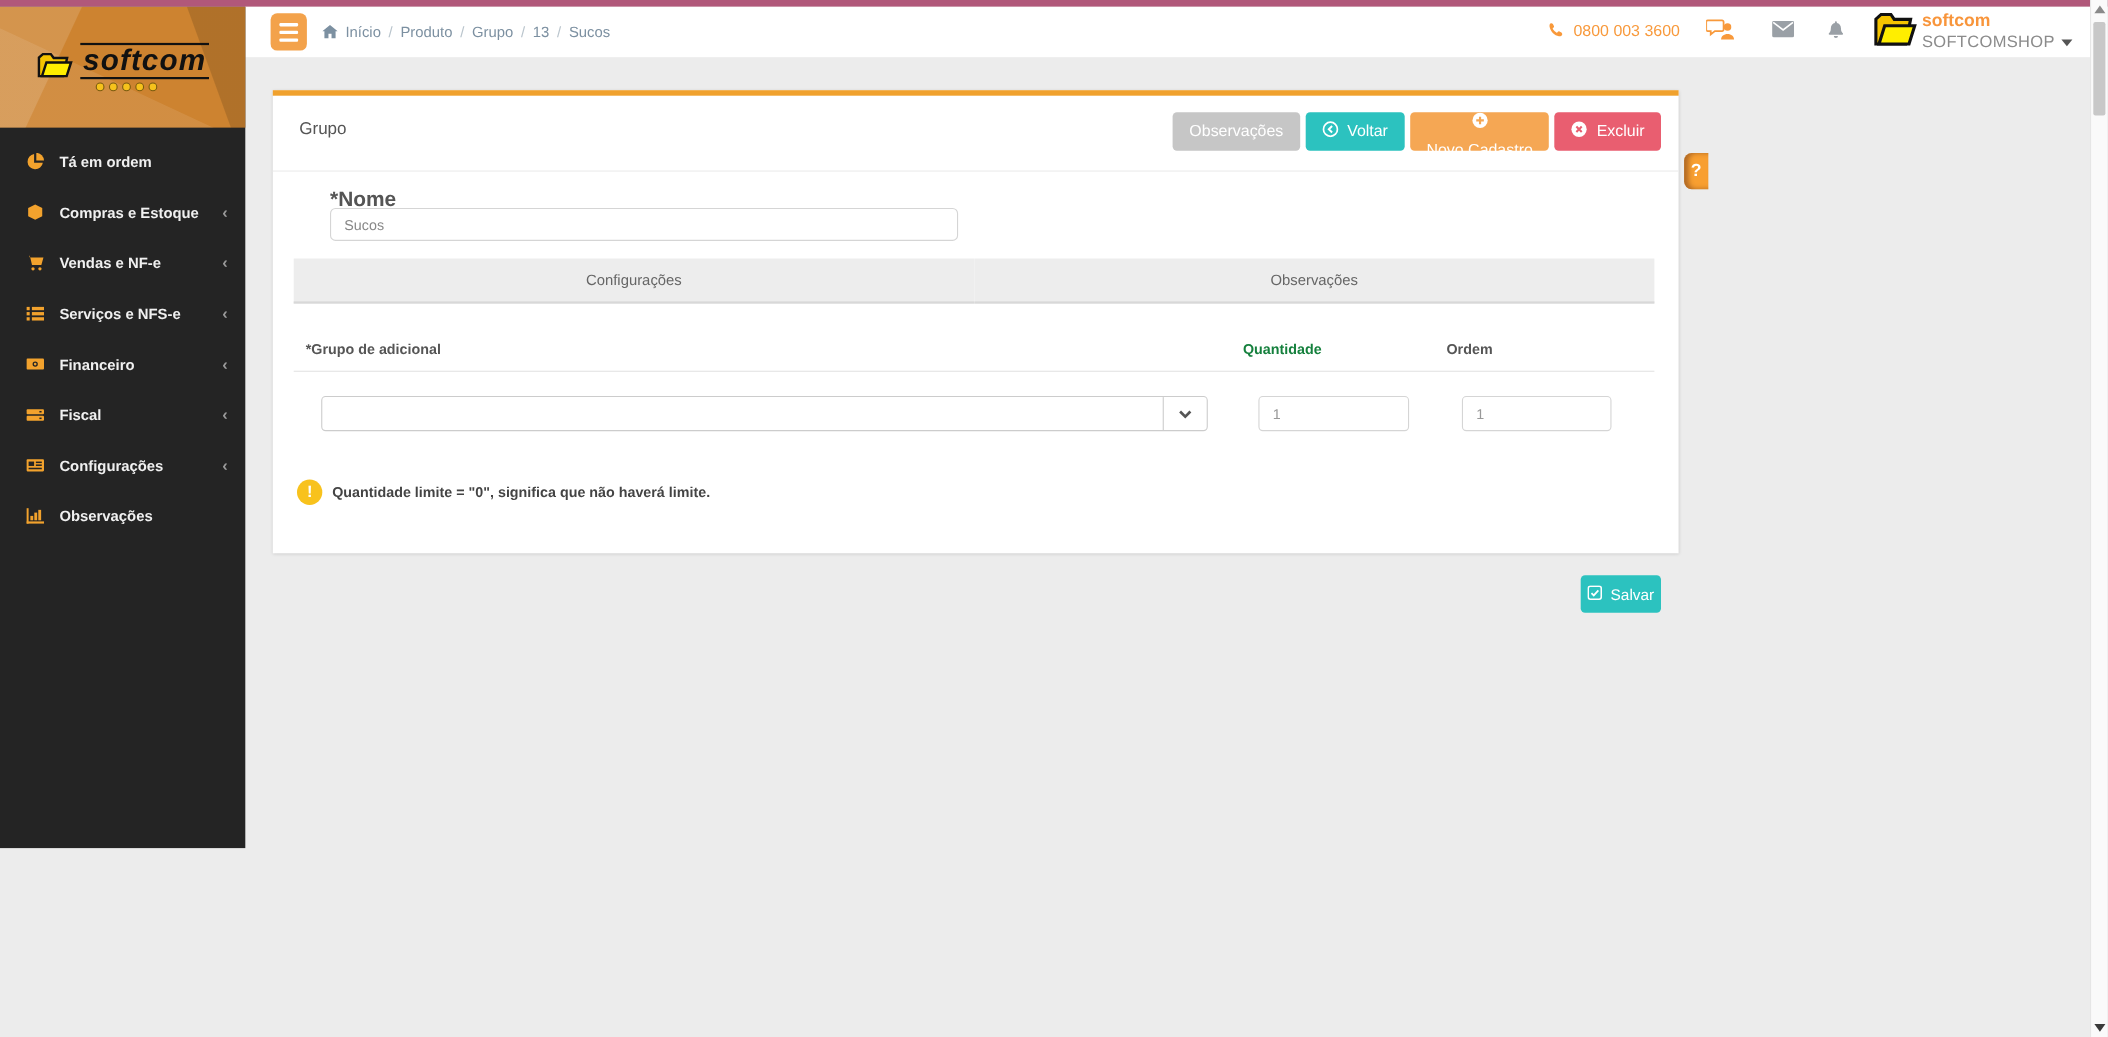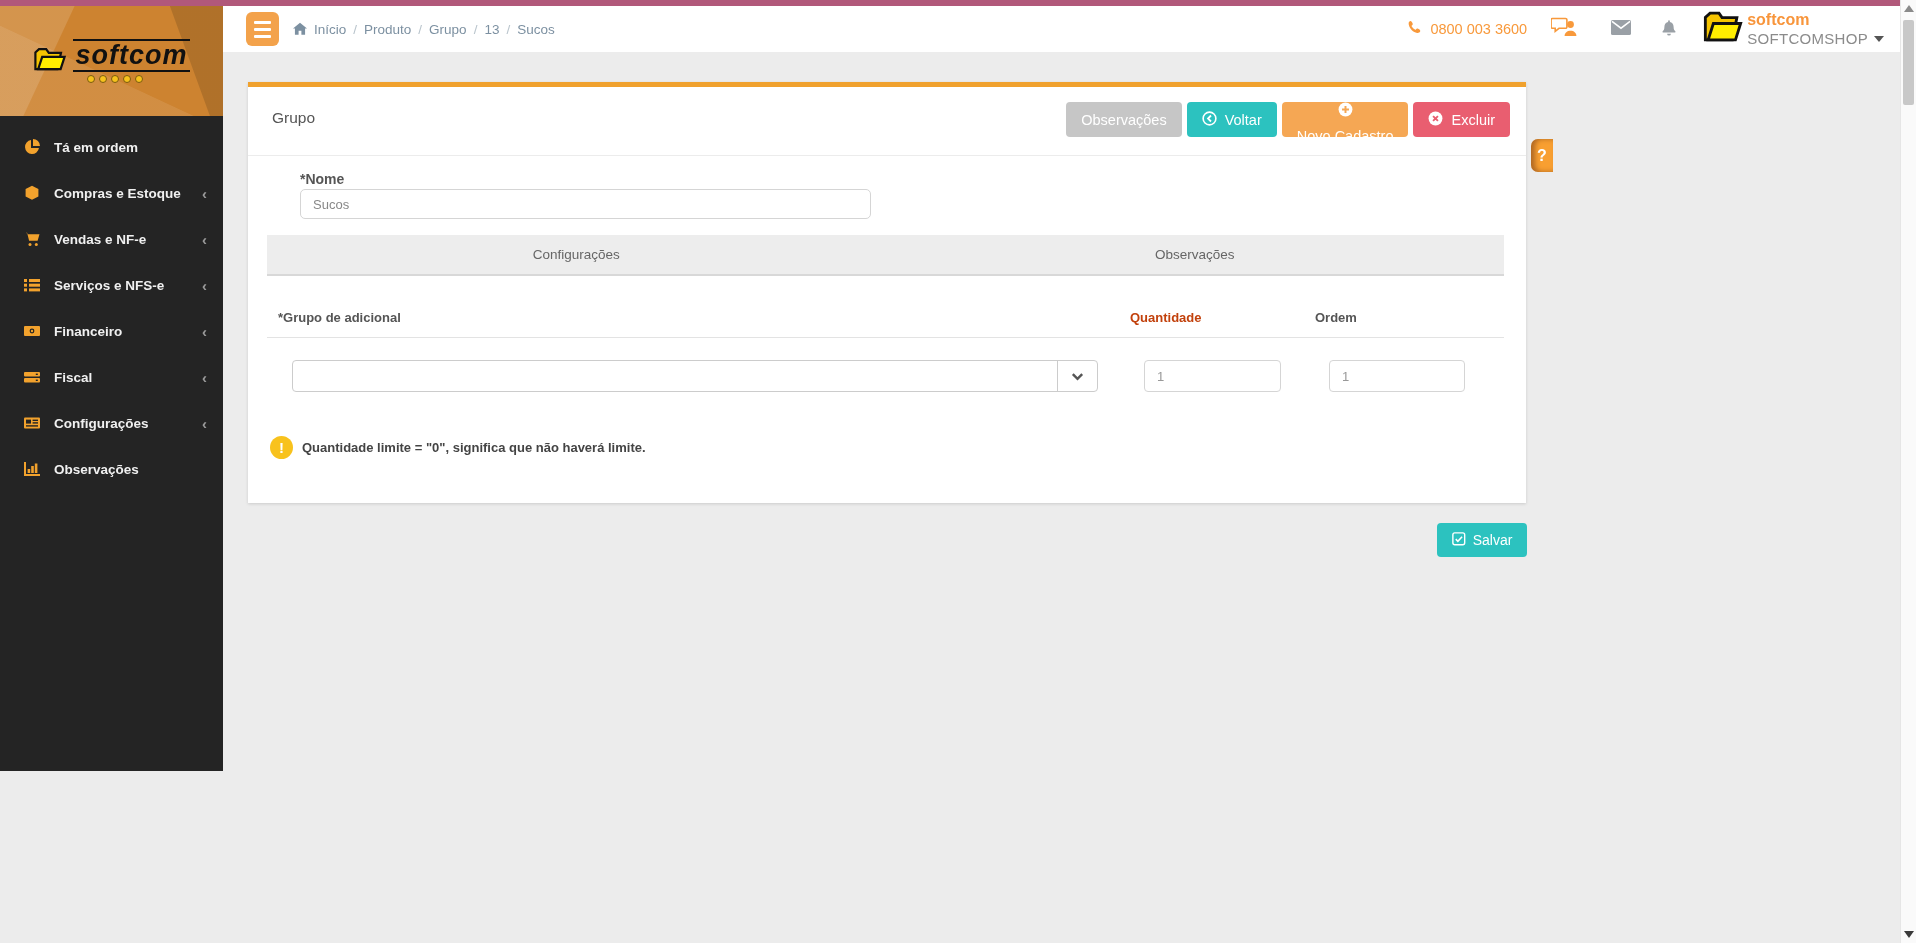--- a/index.html
+++ b/index.html
@@ -66,51 +66,51 @@
   .card-title { position:absolute; left:24px; top:22px; font-size:15.5px; color:#555; }
   .head-btns { position:absolute; right:16px; top:15px; display:flex; gap:5px; }
   .btn { height:35px; border:none; border-radius:4px; color:#fff; font-size:14.5px; padding:0 15px;
          display:inline-flex; align-items:center; gap:8px; cursor:pointer; font-family:inherit; }
   .btn svg { width:15px; height:15px; }
   .btn-gray { background:#c6c6c6; }
   .btn-teal { background:#2cc2bf; }
   .btn-orange { background:#f5a754;flex-direction:column; }
   .btn-red { background:#e95e70; }
 
-  .field-label { position:absolute; left:52px; top:84px; font-size:14px; font-weight:bold; color:#555; }
+  .field-label { position:absolute; left:52px; top:84px; font-size:19px; font-weight:bold; color:#555; }
   .text-input { position:absolute; left:52px; top:102px; width:571px; height:30px; border:1px solid #d5d5d5;
                 border-radius:5px; padding:0 12px; font-size:13px; color:#888; font-family:inherit; background:#fff; }
 
   .tabs { position:absolute; left:19px; top:148px; width:1237px; height:41px; display:flex; }
   .tab { flex:1; display:flex; align-items:center; justify-content:center; font-size:13.5px; color:#666;
          background:#ededed; border-bottom:2px solid #d8d8d8; cursor:pointer; }
   .tab.active { background:#fff; border-bottom:none; border-left:6px solid #f0a12d; border-right:1px solid #e2e2e2; color:#555; }
 
   .tbl-head-grupo { position:absolute; left:30px; top:223px; font-size:13px; font-weight:bold; color:#555; }
-  .tbl-head-qtd   { position:absolute; left:882px; top:223px; font-size:13px; font-weight:bold; color:#c2410c; }
+  .tbl-head-qtd   { position:absolute; left:882px; top:223px; font-size:13px; font-weight:bold; color:#15803d; }
   .tbl-head-ordem { position:absolute; left:1067px; top:223px; font-size:13px; font-weight:bold; color:#555; }
   .tbl-divider { position:absolute; left:19px; top:250px; width:1237px; height:1px; background:#e3e3e3; }
 
   .sel { position:absolute; left:44px; top:273px; width:806px; height:32px; border:1px solid #ccc; border-radius:4px;
          background:#fff; display:flex; cursor:pointer; }
   .sel-value { flex:1; }
   .sel-btn { width:40px; border-left:1px solid #ccc; display:flex; align-items:center; justify-content:center; }
   .sel-btn svg { width:15px; height:15px; stroke:#555; }
   .num-input { position:absolute; top:273px; height:32px; border:1px solid #d5d5d5; border-radius:4px;
                padding:0 12px; font-size:13px; color:#999; font-family:inherit; background:#fff; }
   .qty-input { left:896px; width:137px; }
   .ord-input { left:1081px; width:136px; }
 
   .warn-row { position:absolute; left:22px; top:349px; display:flex; align-items:center; gap:9px; }
   .warn-ic { width:23px; height:23px; border-radius:50%; background:#f8c21d; color:#fff; font-weight:bold;
              font-size:15px; display:flex; align-items:center; justify-content:center; }
   .warn-text { font-size:13px; font-weight:bold; color:#444; }
 
   
-  .save-btn { position:absolute; left:1437px; top:523px; width:90px; height:34px; background:#2cc2bf; border:none;
+  .save-btn { position:absolute; left:1437px; top:523px; width:73px; height:34px; background:#2cc2bf; border:none;
               border-radius:4px; color:#fff; font-size:14px; display:flex; align-items:center; justify-content:center;
               gap:7px; cursor:pointer; font-family:inherit; z-index:5; }
   .save-btn svg { width:14px; height:14px; }
 
   .help-tab { position:absolute; left:1531px; top:139px; width:22px; height:33px; background:#f89f31;
               border-radius:7px 0 0 7px; color:#fff; font-weight:bold; font-size:16px; display:flex;
               align-items:center; justify-content:center; box-shadow:inset 4px 0 5px rgba(90,40,20,.45);
               cursor:pointer; z-index:20; }
 
   

